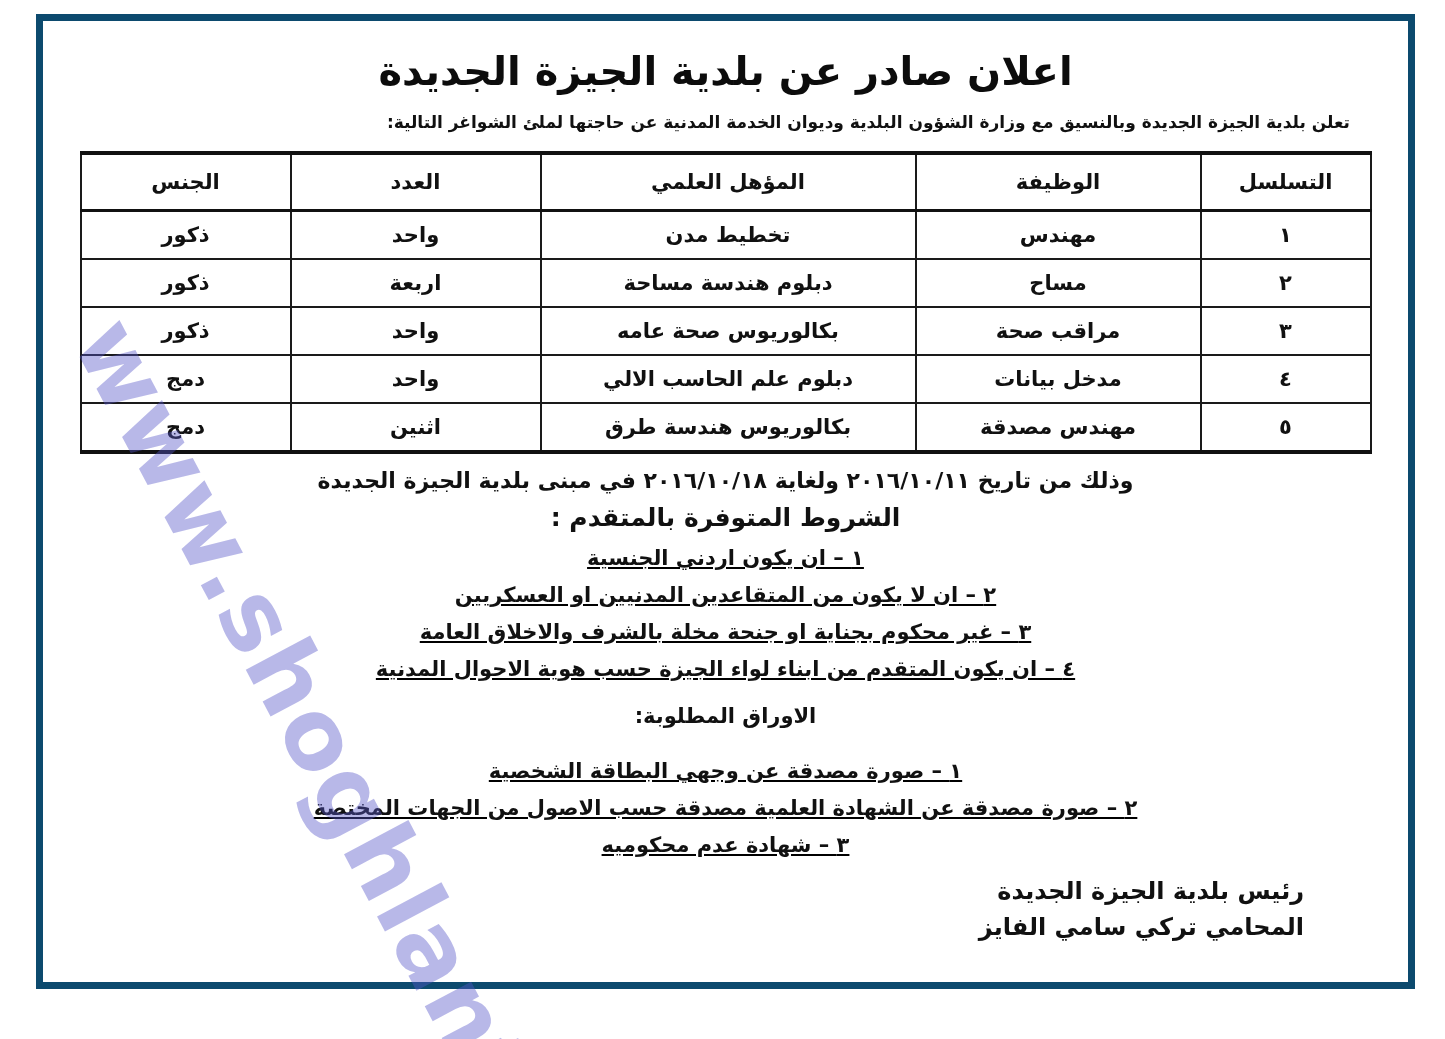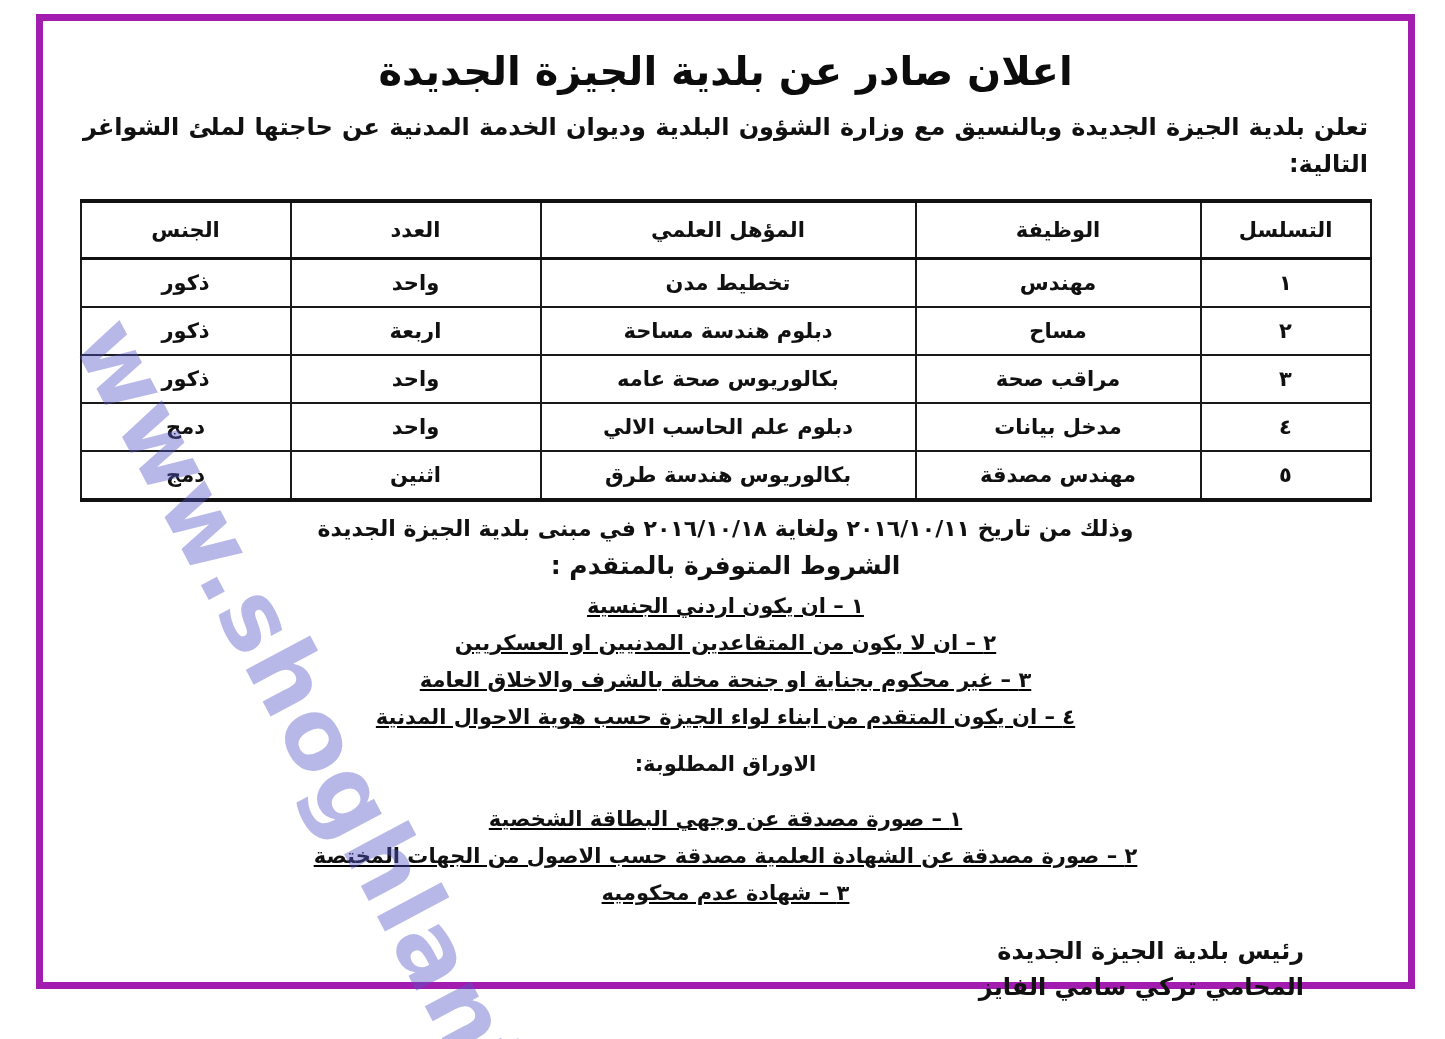--- a/index.html
+++ b/index.html
@@ -21,43 +21,43 @@
     height: 1039px;
     background: #ffffff;
   }
   
   #announcement {
     position: absolute;
     left: 36px;
     top: 14px;
     width: 1379px;
     height: 975px;
-    border: 7px solid #a21caf;
+    border: 7px solid #0c4a6e;
     background: #ffffff;
     box-sizing: border-box;
     padding: 18px 34px 10px 34px;
   }
   .title {
     text-align: center;
     font-size: 40px;
     font-weight: bold;
     color: #0c0c0c;
     letter-spacing: 0px;
     margin: 8px 0 14px 0;
     line-height: 1.2;
     font-family: "DejaVu Sans", sans-serif;
   }
   .intro {
-    font-size: 24px;
+    font-size: 17px;
     font-weight: bold;
     color: #111;
     line-height: 1.55;
     text-align: justify;
     text-align-last: right;
-    margin: 0 6px 16px 6px;
+    margin: 0 24px 16px 6px;
   }
   
   table.vacancies {
     width: 1290px;
     margin: 0 auto;
     border-collapse: collapse;
     table-layout: fixed;
     font-size: 21px;
     color: #111;
   }
@@ -114,21 +114,21 @@
   }
   .docs-head {
     font-size: 21px;
     font-weight: bold;
     text-align: center;
     color: #111;
     margin: 12px 0 18px 0;
     line-height: 1.7;
   }
   .signature {
-    margin-top: 22px;
+    margin-top: 10px;
     margin-right: 30px;
     text-align: right;
     direction: rtl;
   }
   .signature div {
     font-size: 24px;
     font-weight: bold;
     color: #111;
     line-height: 1.5;
     padding-right: 40px;

